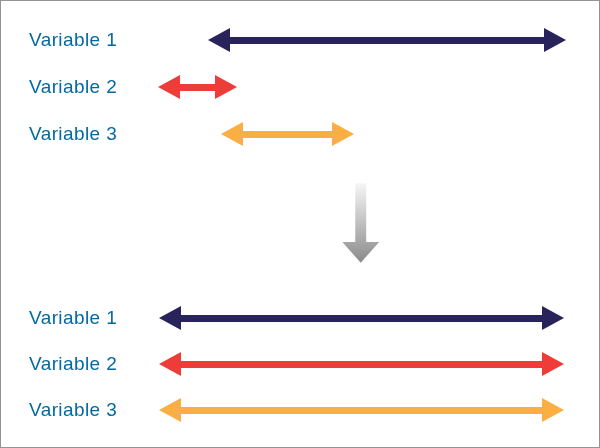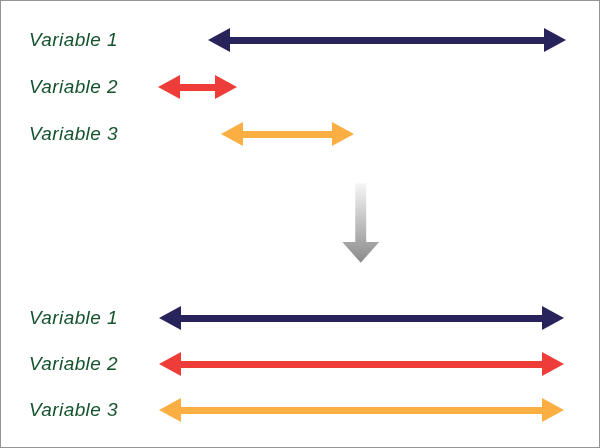--- a/index.html
+++ b/index.html
@@ -12,23 +12,22 @@
     border: 1.5px solid #949494;
     font-family: "Liberation Sans", sans-serif;
     overflow: hidden;
   }
   .row-label {
     position: absolute;
     left: 28px;
     transform: translateY(-50%);
     font-size: 19px;
     letter-spacing: 0.4px;
-    color: #14532d;
+    color: #0369a1;
     white-space: nowrap;
-    font-style: italic;
   }
   .darrow {
     position: absolute;
     display: flex;
     align-items: center;
     height: 24px;
   }
   .tri { width: 0; height: 0; flex: 0 0 auto; }
   .tri-l {
     border-top: 12px solid transparent;

